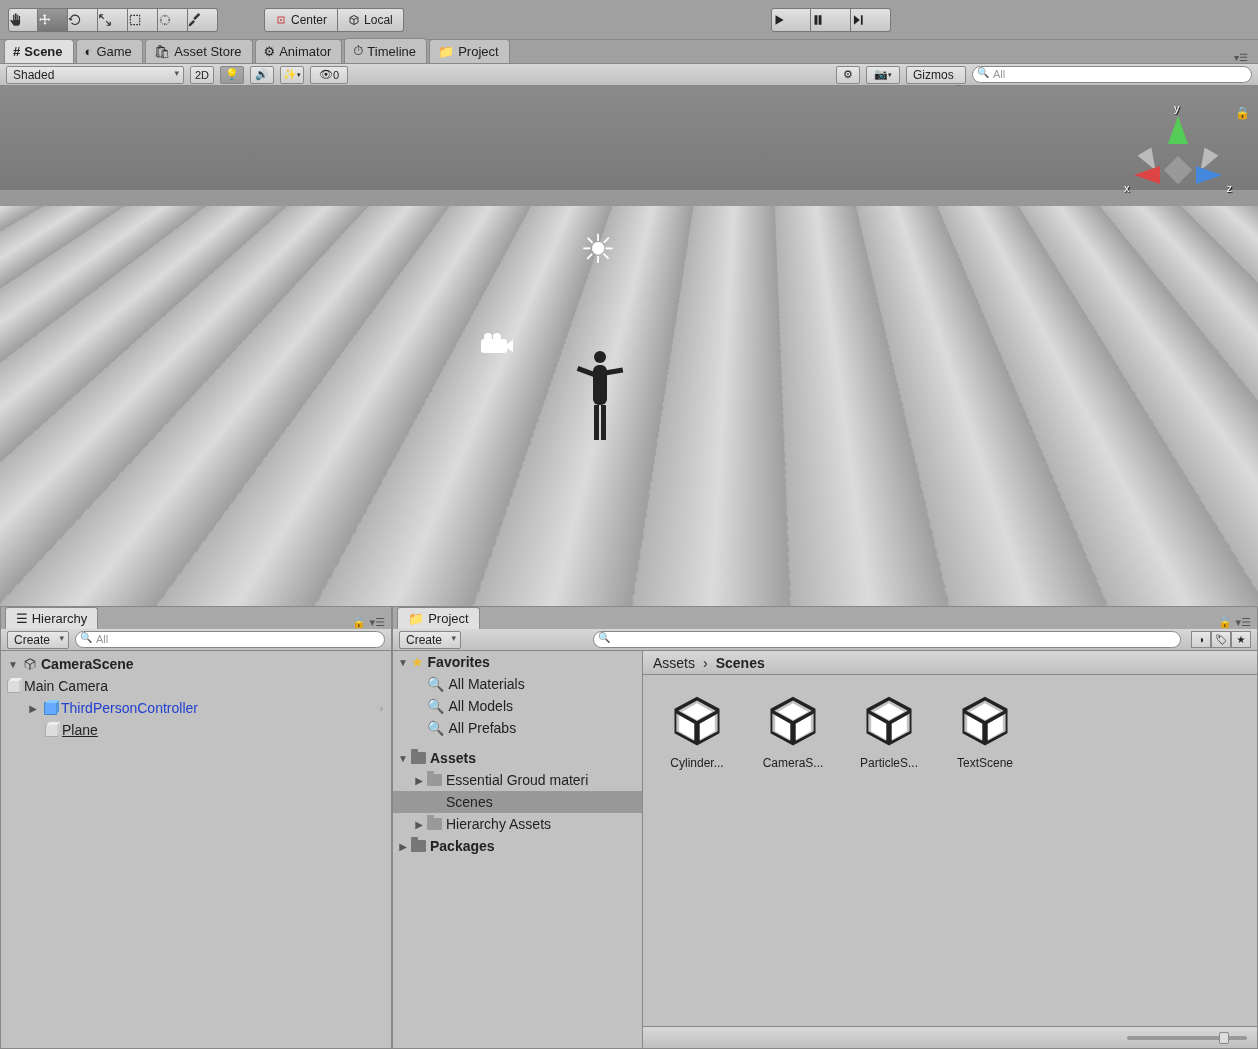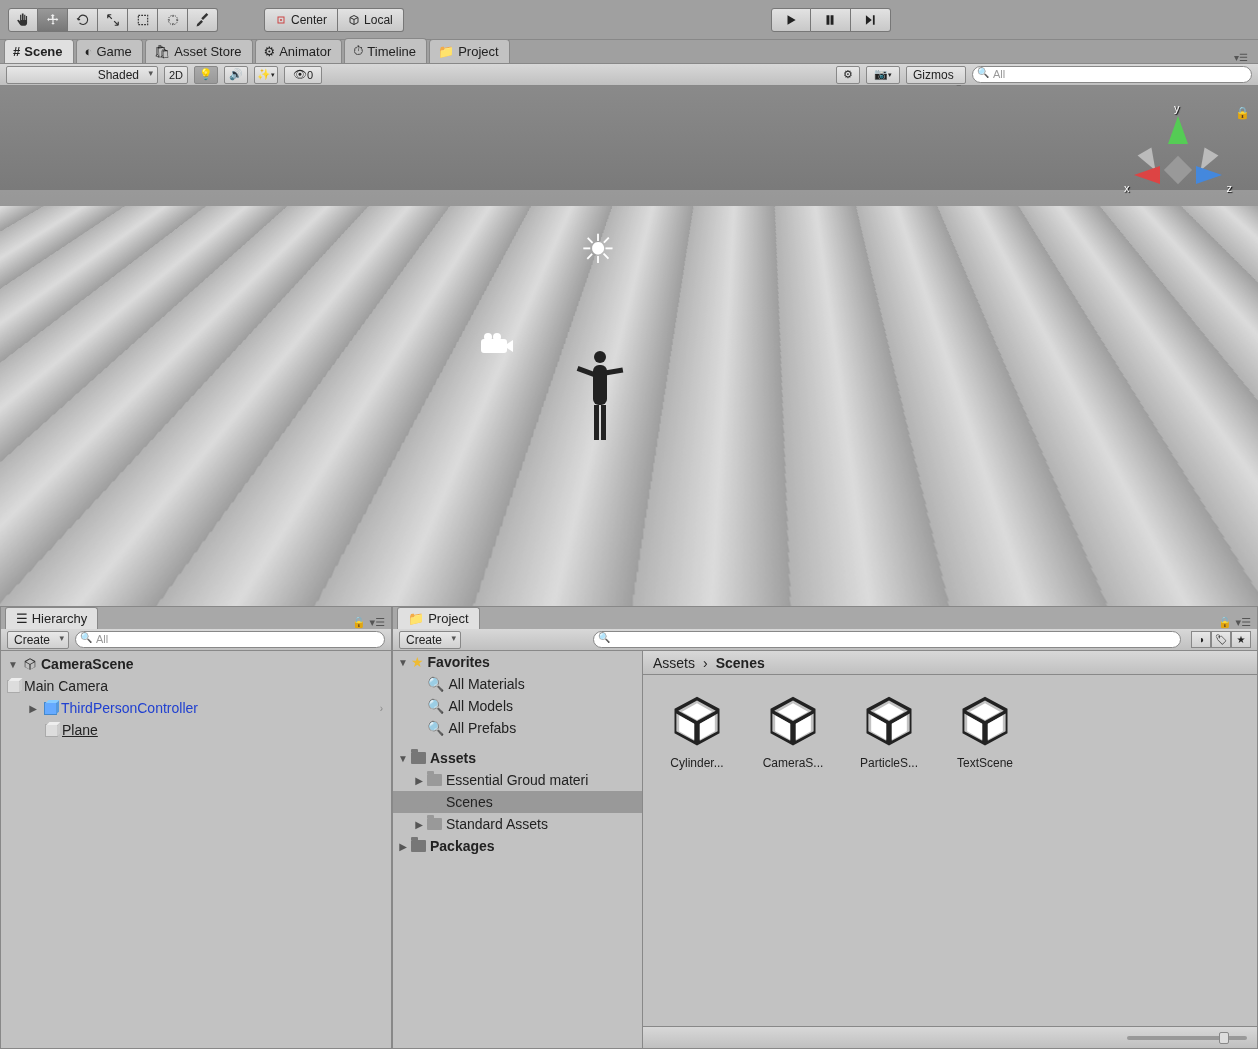--- a/index.html
+++ b/index.html
@@ -1,19 +1,19 @@
 <!DOCTYPE html>
 <html><head>
 <meta charset="utf-8">
 <style>
 * { box-sizing: border-box; margin: 0; padding: 0; font-family: Arial, Helvetica, sans-serif; }
 body { background: #a0a0a0; width: 1258px; height: 1049px; overflow: hidden; font-size: 12px; color: #222; user-select: none; }
 .toolbar-top { height: 40px; background: #a0a0a0; display: flex; align-items: center; padding: 0 8px; gap: 8px; border-bottom: 1px solid #888; }
 .btn-grp { display: flex; }
-.tb-btn { width: 30px; height: 24px; background: linear-gradient(#e2e2e2,#c8c8c8); border: 1px solid #777; display:flex; align-items:center; justify-content:center; cursor:pointer; }
+.tb-btn { width: 30px; height: 24px; background: linear-gradient(#e2e2e2,#c8c8c8); border: 1px solid #777; display:flex; align-items:center; cursor:pointer; }
 .tb-btn.active { background: linear-gradient(#999,#777); }
 .tb-btn + .tb-btn { border-left: none; }
 .btn-grp .tb-btn:first-child { border-radius: 3px 0 0 3px; }
 .btn-grp .tb-btn:last-child { border-radius: 0 3px 3px 0; }
 .tb-wide { width: auto; padding: 0 10px; font-size: 12px; gap:4px; }
 .spacer { flex: 1; }
 .tabs-row { height: 24px; background: #a0a0a0; display: flex; align-items: flex-end; padding: 0 4px; gap: 2px; border-bottom: 1px solid #888; }
 .tab { padding: 4px 10px 4px 8px; background: #c2c2c2; border: 1px solid #888; border-bottom: none; border-radius: 4px 4px 0 0; display:flex; align-items:center; gap:4px; font-size: 13px; cursor:pointer; }
 .tab.active { background: #e0e0e0; font-weight: bold; }
 .tab-ctx { margin-left:auto; color:#555; font-size:10px; padding-right:6px;}
@@ -188,21 +188,21 @@
       <span>Timeline</span>
     </div>
   <div class="tab">
       <span>📁</span>
       <span>Project</span>
     </div>
   <span class="tab-ctx">▾☰</span>
 </div>
 
 <div class="scene-toolbar">
-  <div class="dd" style="width:152px;text-align:right;"><span>Shaded</span></div>
+  <div class="dd" style="width:178px;"><span>Shaded</span></div>
   <div class="mini-btn">
       <span>2D</span>
     </div>
   <div class="mini-btn active">💡</div>
   <div class="mini-btn">🔊</div>
   <div class="mini-btn">✨<span style="font-size:7px;">▾</span></div>
   <div class="mini-btn" style="width:38px;">👁<span>0</span></div>
   <div class="spacer"></div>
   <div class="mini-btn">⚙</div>
   <div class="mini-btn" style="width:34px;">📷<span style="font-size:7px;">▾</span></div>
@@ -346,21 +346,21 @@
             <span class="folder-ic"></span>
             <span class="lbl">Essential Groud materi</span>
           </div>
         <div class="proj-tree-row sel" style="padding-left:34px;">
             <span class="folder-ic"></span>
             <span class="lbl">Scenes</span>
           </div>
         <div class="proj-tree-row" style="padding-left:20px;">
             <span class="fold">▶</span>
             <span class="folder-ic"></span>
-            <span class="lbl">Standard Assets</span>
+            <span class="lbl">Hierarchy Assets</span>
           </div>
         <div class="proj-tree-row bold" style="padding-left:4px;">
           <span class="fold">▶</span>
           <span class="folder-ic dark"></span>
           <span class="lbl">Packages</span>
         </div>
       </div>
       <div class="proj-main">
         <div class="breadcrumb">
           <span>Assets</span>

